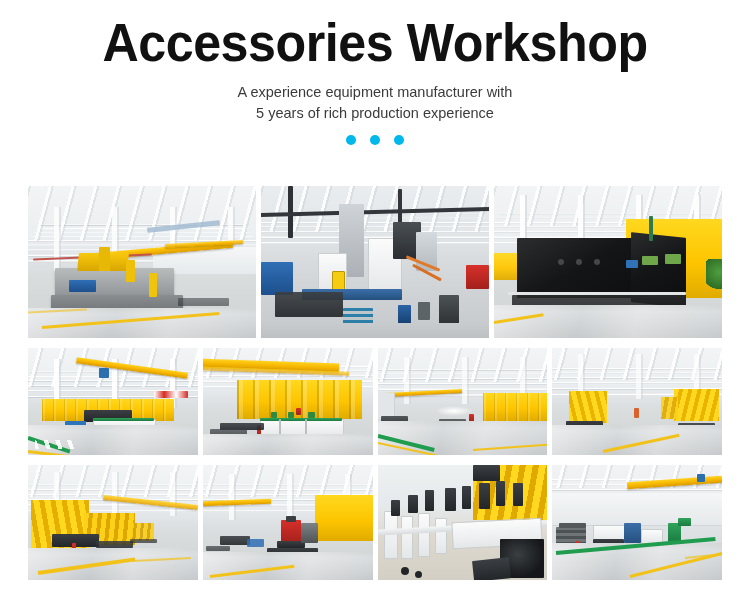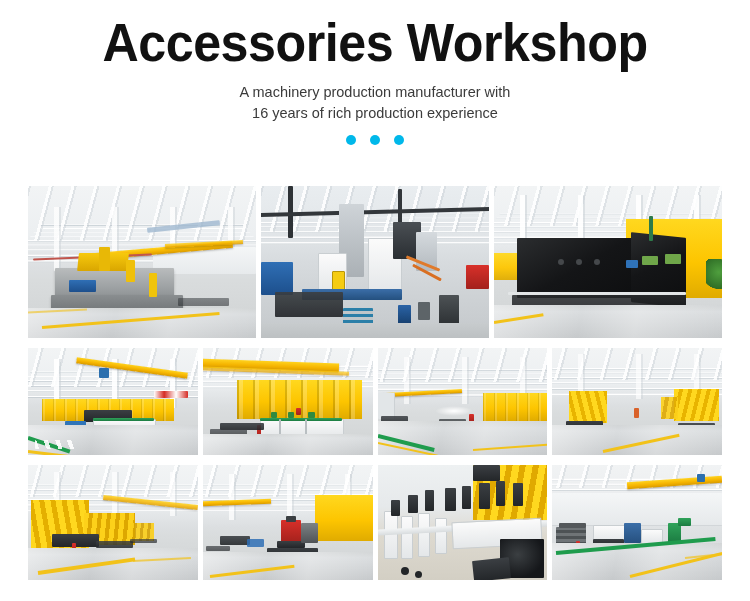--- a/index.html
+++ b/index.html
@@ -168,22 +168,22 @@
   .green-box  { background: linear-gradient(to bottom,#2fa35a,#1b7b41); }
   .red-box    { background: linear-gradient(to bottom,#d8302a,#a3211c); }
 </style>
 </head>
 <body>
 
 <div class="header">
   <h1 class="page-title">Accessories Workshop</h1>
 
   <p class="subtitle">
-    <span class="subtitle-line">A machinery production manufacturer with</span>
-    <span class="subtitle-line">16 years of rich production experience</span>
+    <span class="subtitle-line">A experience equipment manufacturer with</span>
+    <span class="subtitle-line">5 years of rich production experience</span>
   </p>
 
   <div class="dots">
     <span class="dot"></span>
     <span class="dot"></span>
     <span class="dot"></span>
   </div>
 </div>
 
 <div class="gallery">

